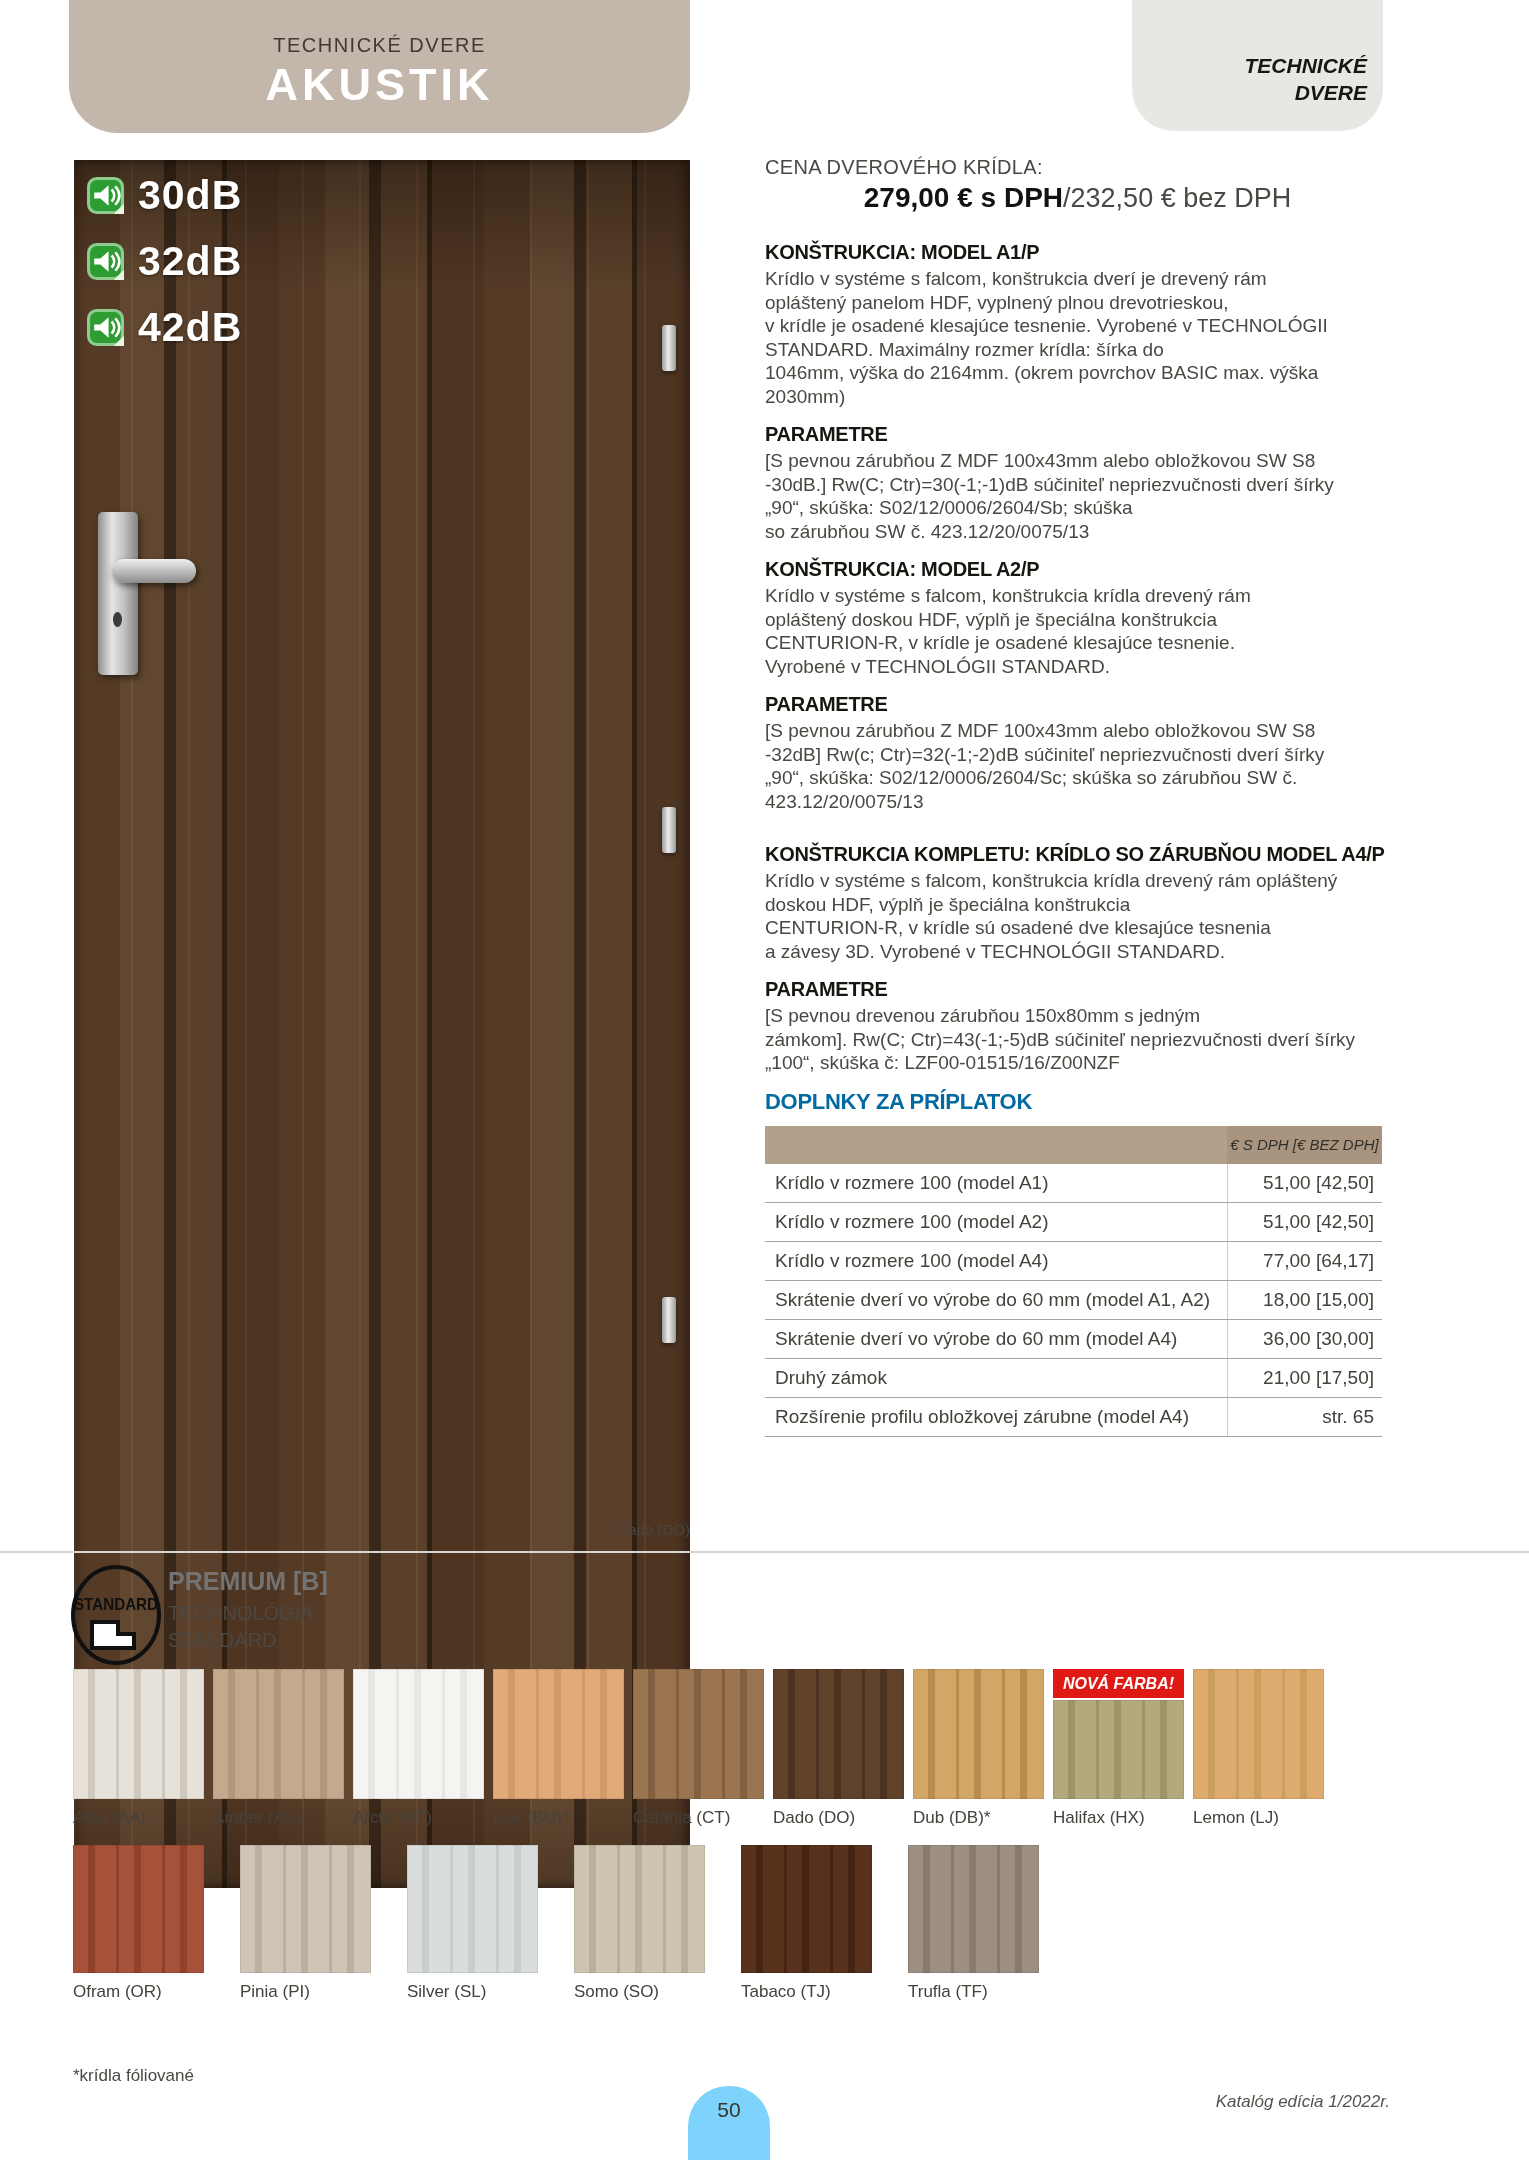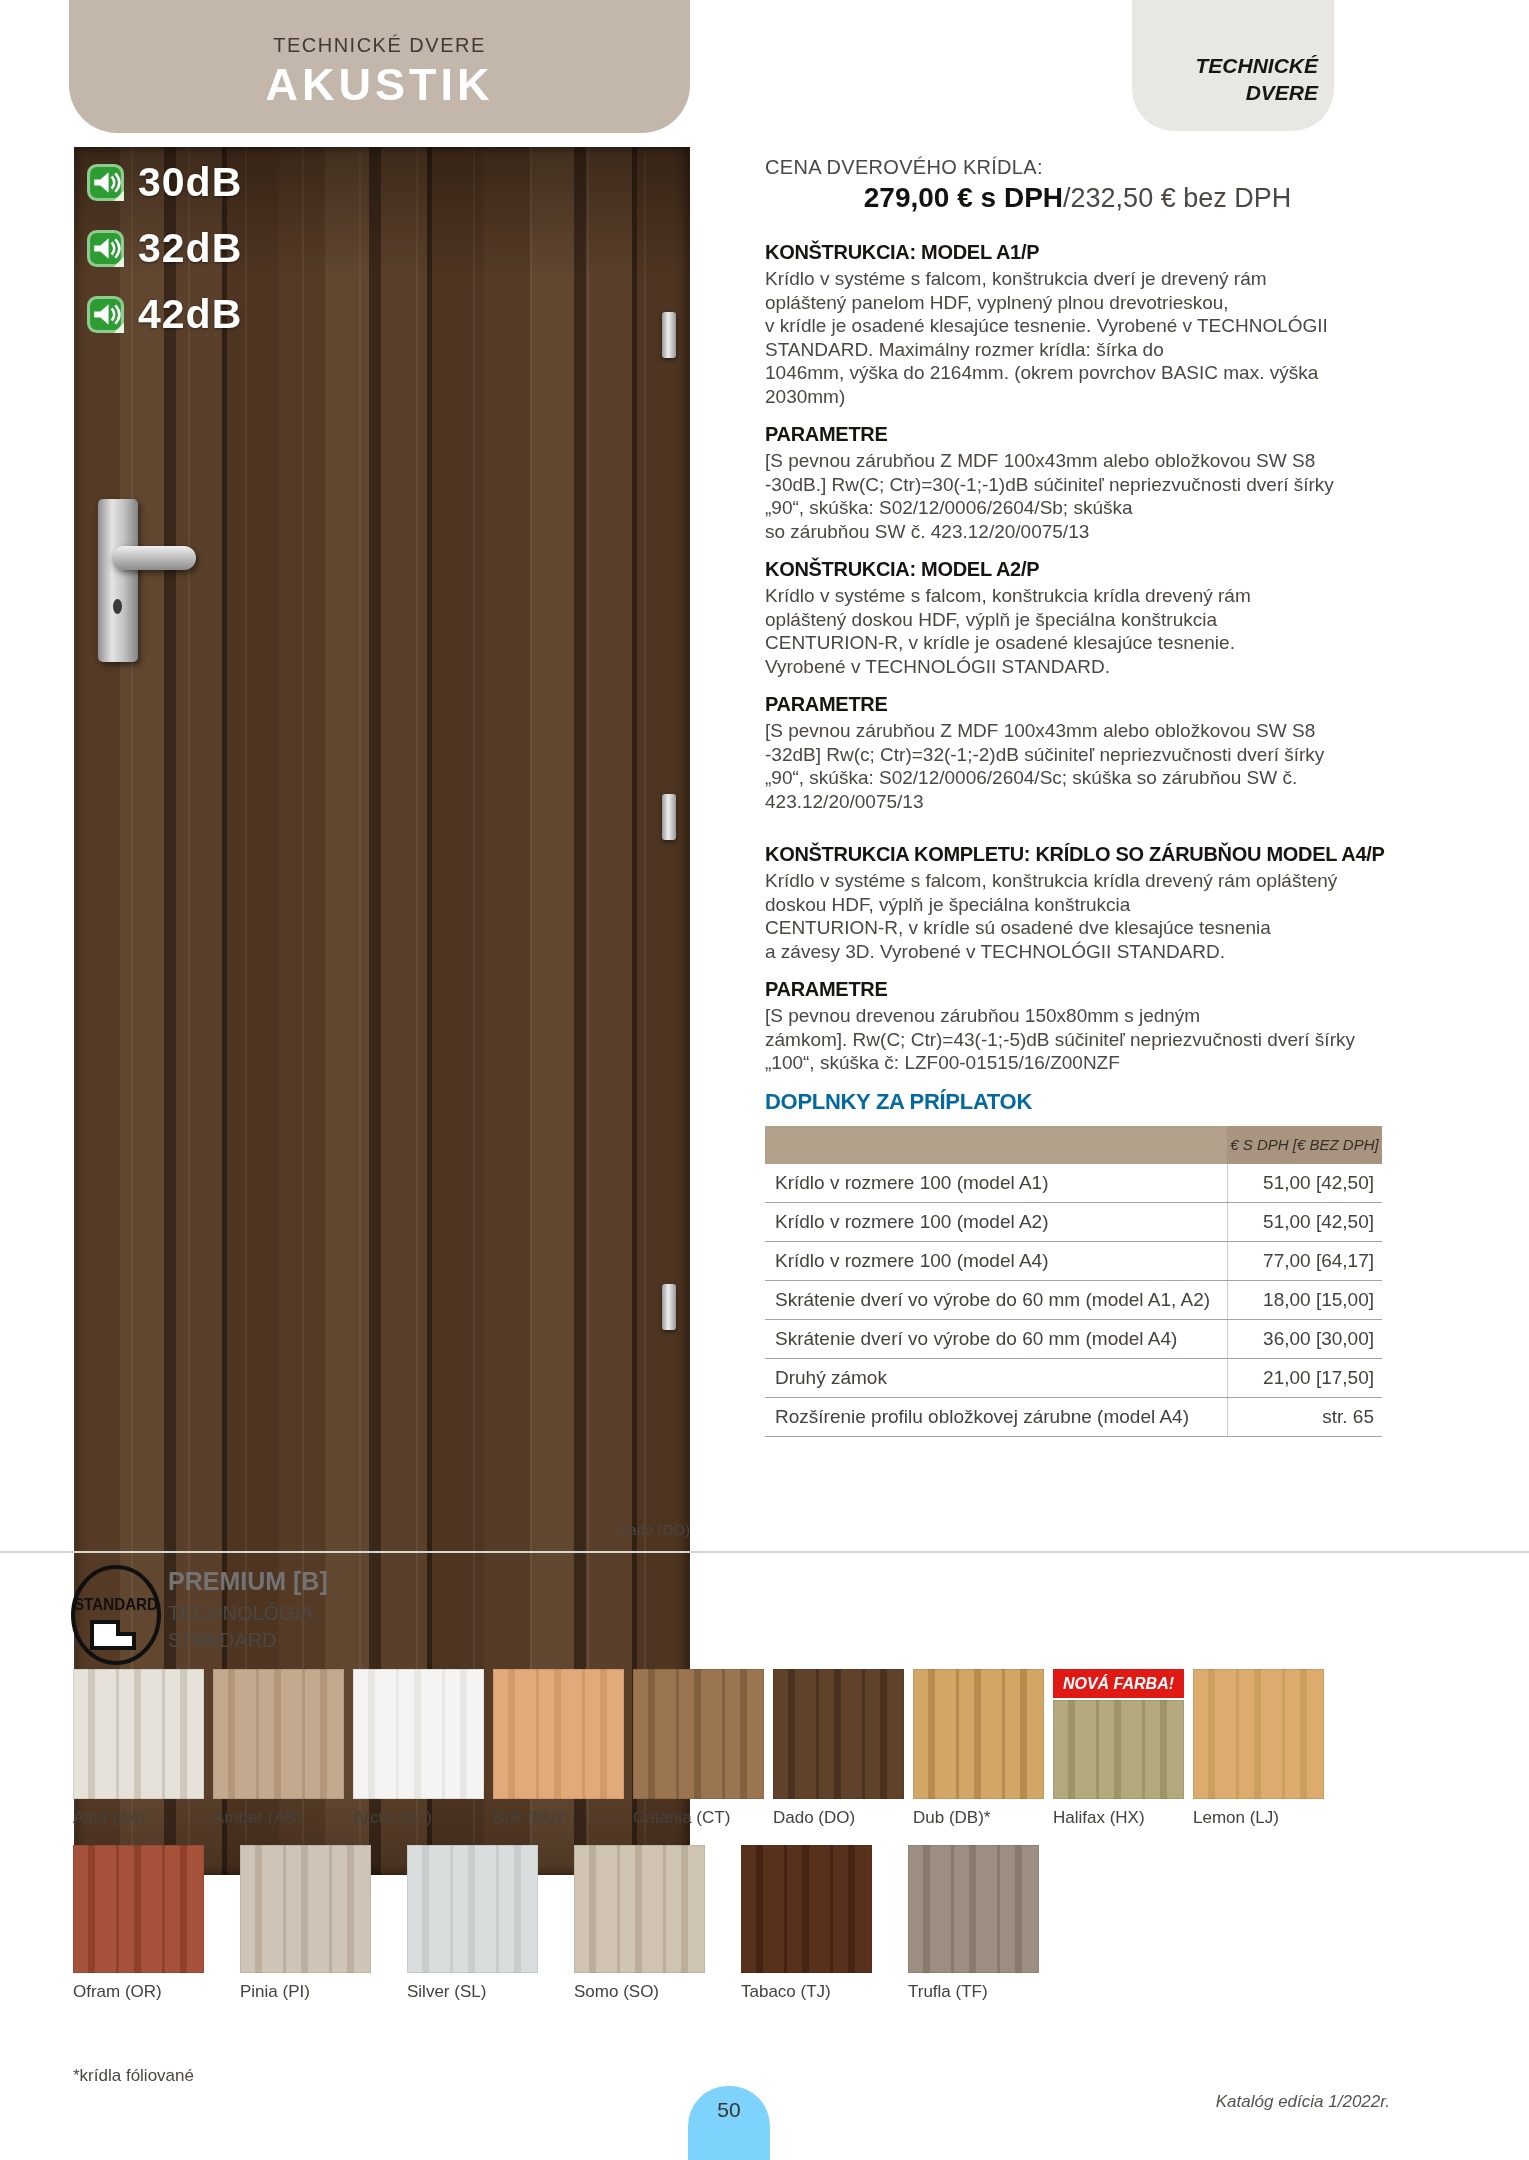--- a/index.html
+++ b/index.html
@@ -4,27 +4,27 @@
 <style>
   html,body{margin:0;padding:0;background:#ffffff;}
   .page{position:relative;width:1529px;height:2160px;background:#fff;overflow:hidden;
         font-family:"Liberation Sans", sans-serif;color:#3f3b35;}
 
   
   .banner{position:absolute;left:69px;top:0;width:621px;height:133px;
           background:#c3b7ab;border-radius:0 0 48px 48px;text-align:center;}
   .banner .cat{margin-top:34px;font-size:20px;letter-spacing:1.5px;color:#403a33;}
   .banner .ttl{margin-top:2px;font-size:45px;font-weight:bold;color:#ffffff;letter-spacing:4px;}
-  .corner-badge{position:absolute;left:1132px;top:0;width:202px;height:131px;
+  .corner-badge{position:absolute;left:1132px;top:0;width:251px;height:131px;
           background:#e9e7e4;border-radius:0 0 42px 42px;box-sizing:border-box;
           padding:52px 16px 0 0;text-align:right;}
   .corner-badge div{font-size:21px;font-weight:bold;font-style:italic;color:#181613;line-height:27px;}
 
   
-  .door{position:absolute;left:74px;top:147px;width:616px;height:1728px;
+  .door{position:absolute;left:74px;top:160px;width:616px;height:1728px;
         background-color:#4c3522;
         background-image:
           linear-gradient(180deg, rgba(18,9,4,.40) 0, rgba(18,9,4,0) 130px),
           linear-gradient(0deg, rgba(18,9,4,.25) 0, rgba(18,9,4,0) 90px),
           repeating-linear-gradient(90deg,
             rgba(255,255,255,.06) 0 2px, rgba(255,255,255,0) 2px 57px),
           repeating-linear-gradient(90deg,
             #553b26 0 46px, #614730 46px 90px, #3a281a 90px 102px,
             #5a402a 102px 148px, #2f2012 148px 153px, #4e3522 153px 205px);
         box-shadow:inset -6px 0 10px rgba(0,0,0,.35), inset 4px 0 8px rgba(0,0,0,.3);}

